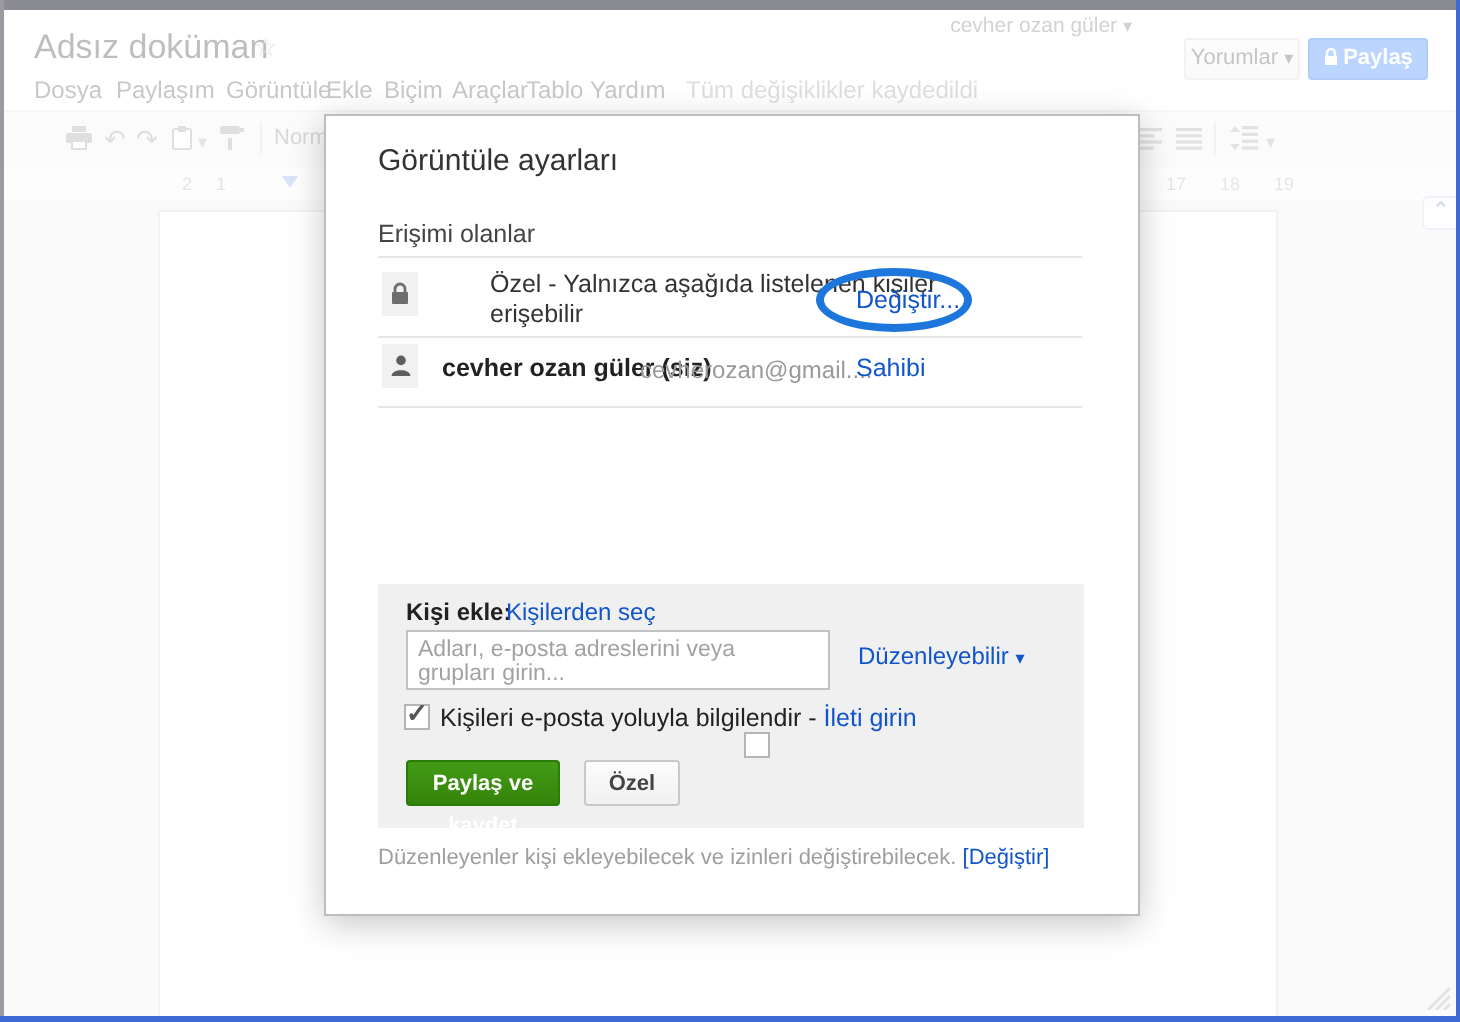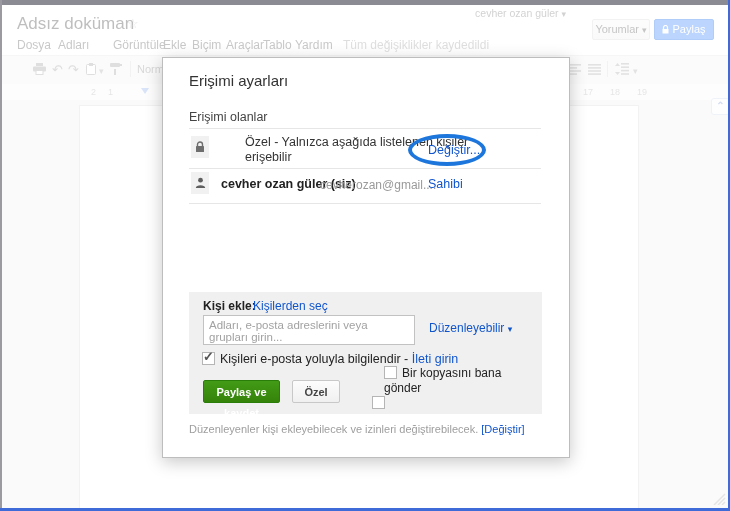--- a/index.html
+++ b/index.html
@@ -18,21 +18,21 @@
   .header{left:2px;top:5px;width:584px;height:50px;background:#fff;z-index:1;}
   .doc-title{left:15px;top:9px;font-size:17px;color:#555;}
   .star{left:125px;top:11px;font-size:13px;color:#b9b9b9;}
   .menubar{left:0;top:33px;width:726px;height:16px;font-size:12px;color:#6e6e6e;text-align:right;}
   .menu-item{position:absolute;top:0;cursor:default;}
   .save-status{position:absolute;top:0;color:#a9a9a9;}
   .account{right:20px;top:2px;font-size:10.5px;color:#888;}
   .btn-comments{left:590px;top:14px;width:56px;height:19px;background:linear-gradient(#f8f8f8,#f0f0f0);
       border:1px solid #dcdcdc;border-radius:2px;font-size:11px;color:#666;text-align:center;line-height:19px;}
   .btn-share{left:652px;top:14px;width:58px;height:19px;background:#4d90fe;border:1px solid #3079ed;
-      border-radius:2px;font-size:11px;font-weight:normal;color:#fff;text-align:center;line-height:19px;}
+      border-radius:2px;font-size:11px;font-weight:bold;color:#fff;text-align:center;line-height:19px;}
   .btn-share svg{vertical-align:-1px;margin-right:3px;}
 
   
   .toolbar{left:2px;top:55px;width:726px;height:28px;background:#f4f4f4;
       border-top:1px solid #e8e8e8;border-bottom:1px solid #e2e2e2;z-index:1;}
   .tb-glyph{position:absolute;color:#a9a9a9;font-size:13px;line-height:13px;}
   .tb-sep{position:absolute;top:5px;width:1px;height:16px;background:#ddd;}
   .tb-label{position:absolute;top:7px;font-size:11px;color:#999;}
   .tb-caret{position:absolute;font-size:9px;color:#b5b5b5;}
 
@@ -115,21 +115,21 @@
       <span class="dd-arrow">▾</span>
     </div>
     <div class="abs btn-share">
       <svg width="7" height="9" viewBox="0 0 7 9">
           <path d="M1.5 4V2.5a2 2 0 0 1 4 0V4" stroke="#fff" stroke-width="1.2" fill="none"></path>
           <rect x="0.5" y="4" width="6" height="4.5" fill="#fff"></rect>
         </svg><span>Paylaş</span>
     </div>
     <div class="abs menubar">
       <span class="menu-item" style="left:15px">Dosya</span>
-      <span class="menu-item" style="left:56px">Adları</span>
+      <span class="menu-item" style="left:56px">Paylaşım</span>
       <span class="menu-item" style="left:111px">Görüntüle</span>
       <span class="menu-item" style="left:161px">Ekle</span>
       <span class="menu-item" style="left:190px">Biçim</span>
       <span class="menu-item" style="left:224px">Araçlar</span>
       <span class="menu-item" style="left:261px">Tablo</span>
       <span class="menu-item" style="left:293px">Yardım</span>
       <span class="save-status" style="left:341px">Tüm değişiklikler kaydedildi</span>
     </div>
   </div>
 
@@ -203,21 +203,21 @@
           <line x1="12" y1="1" x2="1" y2="12"></line>
           <line x1="12" y1="5" x2="5" y2="12"></line>
           <line x1="12" y1="9" x2="9" y2="12"></line>
         </g>
       </svg>
   </div>
 
   <div class="abs overlay"></div>
 
   <div class="abs modal">
-    <div class="title">Erişimi ayarları</div>
+    <div class="title">Görüntüle ayarları</div>
     <div class="sec-heading">Erişimi olanlar</div>
     <div class="hr" style="top:70px"></div>
 
     <div class="icon-cell" style="top:78px">
       <svg width="10" height="12" viewBox="0 0 10 12">
           <path d="M2.5 5V3.5a2.5 2.5 0 0 1 5 0V5" stroke="#6e6e6e" stroke-width="1.4" fill="none"></path>
           <rect x="1" y="5" width="8" height="6" rx="0.5" fill="#6e6e6e"></rect>
         </svg>
     </div>
     <div class="row-text" style="top:77px">Özel - Yalnızca aşağıda listelenen kişiler erişebilir</div>
@@ -244,21 +244,20 @@
         <a class="lnk">Düzenleyebilir</a>
         <span class="lnk dd-arrow">▾</span>
       </div>
       <div class="notify-row">
         <span class="cb"><span class="mark">✓</span></span><span>Kişileri e-posta yoluyla bilgilendir -</span>
         <a class="lnk">İleti girin</a>
       </div>
       <button class="btn-green">Paylaş ve kaydet</button>
       <button class="btn-cancel">Özel</button>
       <div class="extra-cbs">
-        <span class="line" style="padding-left:12px"><span class="cb"></span><span>Bir kopyasını bana gönder</span></span>
         <span class="line" style="padding-left:12px;text-indent:-12px"><span class="cb"></span></span>
       </div>
     </div>
 
     <div class="modal-footer">
       <span>Düzenleyenler kişi ekleyebilecek ve izinleri değiştirebilecek.</span>
       <a class="lnk">[Değiştir]</a>
     </div>
   </div>
 

